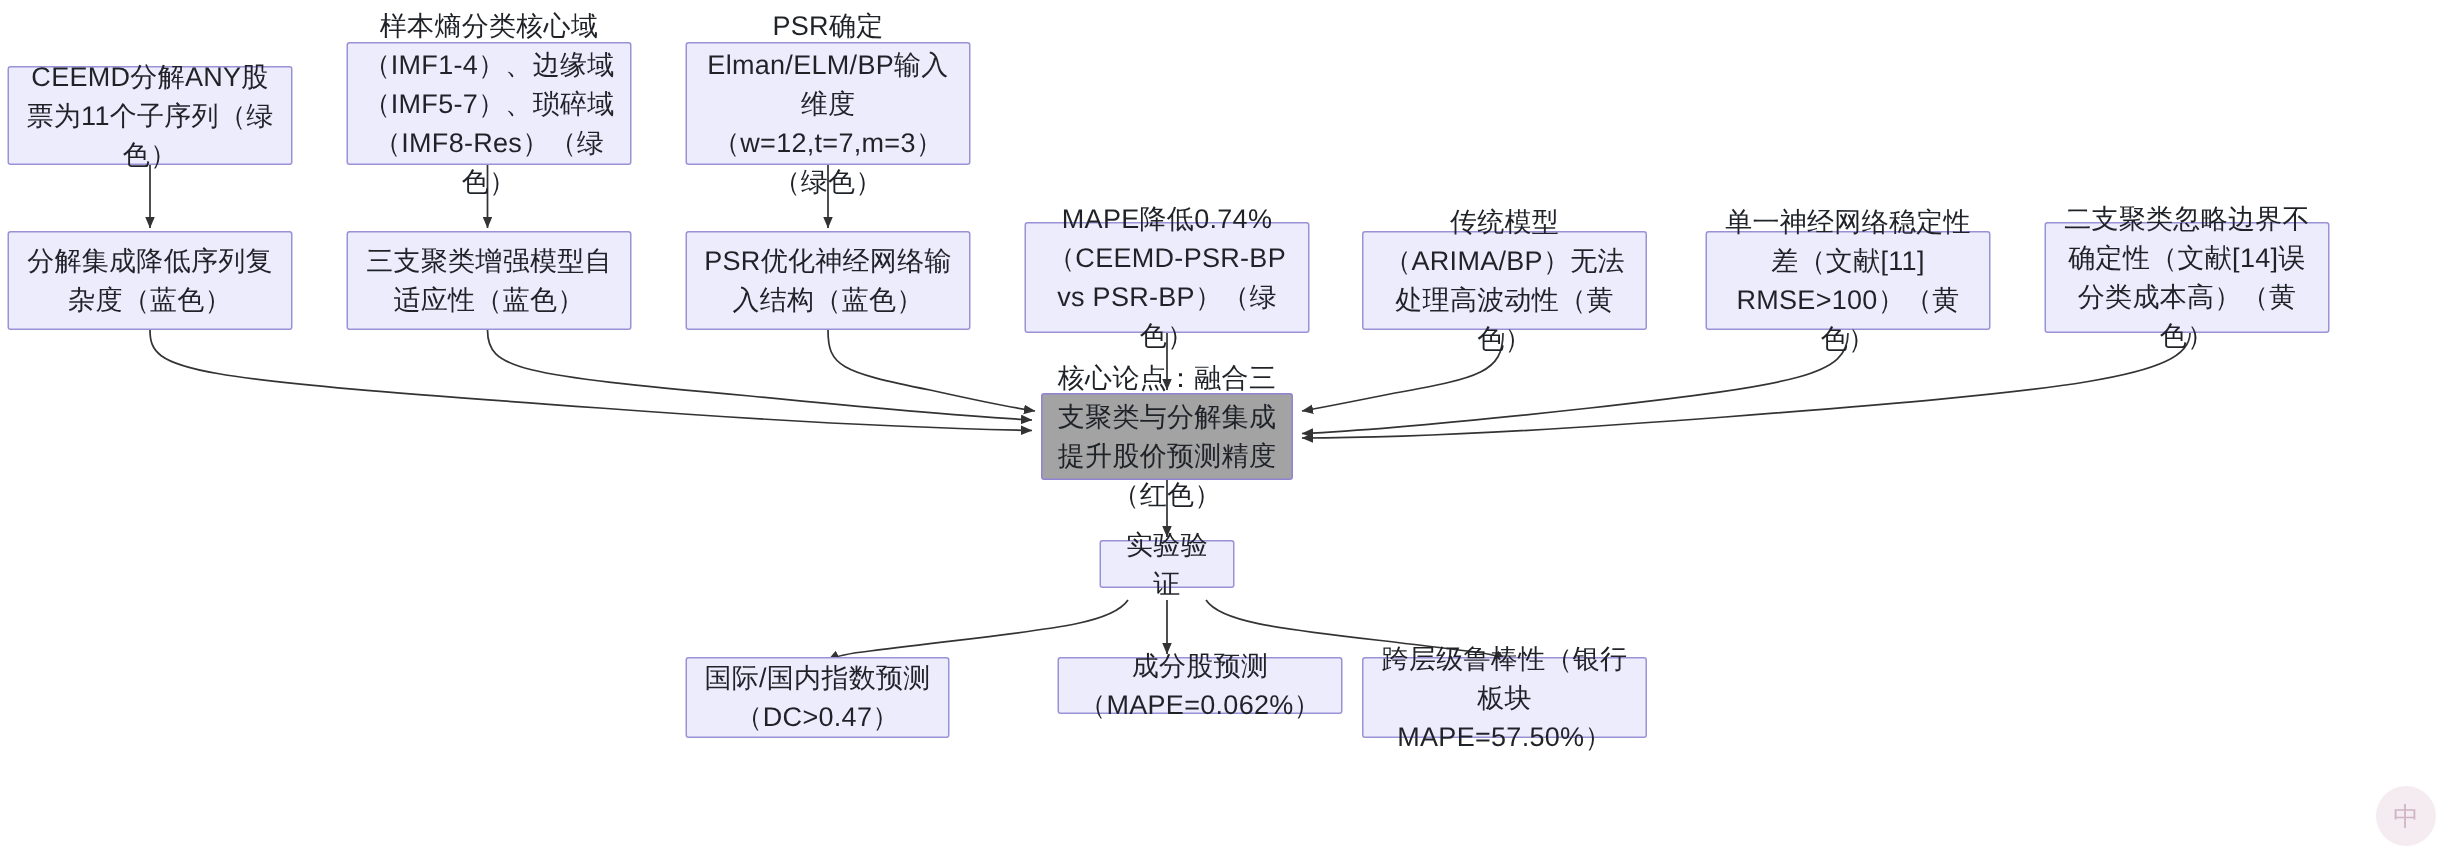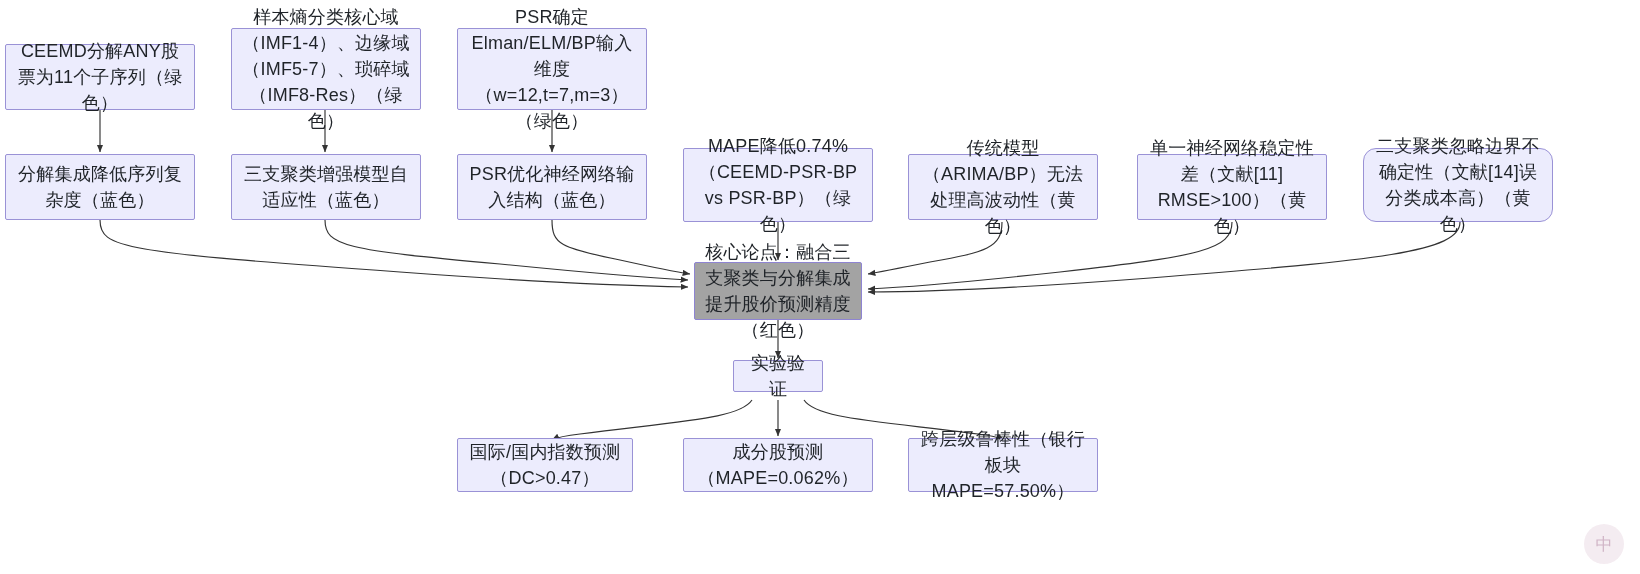--- a/index.html
+++ b/index.html
@@ -94,37 +94,37 @@
   </div>
 
   <div class="node" style="left:908px;top:154px;width:190px;height:66px;">
     <span>传统模型（ARIMA/BP）无法处理高波动性（黄色）</span>
   </div>
 
   <div class="node" style="left:1137px;top:154px;width:190px;height:66px;">
     <span>单一神经网络稳定性差（文献[11] RMSE&gt;100）（黄色）</span>
   </div>
 
-  <div class="node" style="left:1363px;top:148px;width:190px;height:74px;border-radius:13px;">
+  <div class="node" style="left:1363px;top:148px;width:190px;height:74px;">
     <span>二支聚类忽略边界不确定性（文献[14]误分类成本高）（黄色）</span>
   </div>
 
   <div class="node core" style="left:694px;top:262px;width:168px;height:58px;">
     <span>核心论点：融合三支聚类与分解集成提升股价预测精度（红色）</span>
   </div>
 
   <div class="node" style="left:733px;top:360px;width:90px;height:32px;">
     <span>实验验证</span>
   </div>
 
   <div class="node" style="left:457px;top:438px;width:176px;height:54px;">
     <span>国际/国内指数预测（DC&gt;0.47）</span>
   </div>
 
-  <div class="node" style="left:683px;top:438px;width:190px;height:54px;">
+  <div class="node" style="left:705px;top:438px;width:190px;height:38px;">
     <span>成分股预测（MAPE=0.062%）</span>
   </div>
 
   <div class="node" style="left:908px;top:438px;width:190px;height:54px;">
     <span>跨层级鲁棒性（银行板块MAPE=57.50%）</span>
   </div>
 
   <div class="watermark">
     <span>中</span>
   </div>

